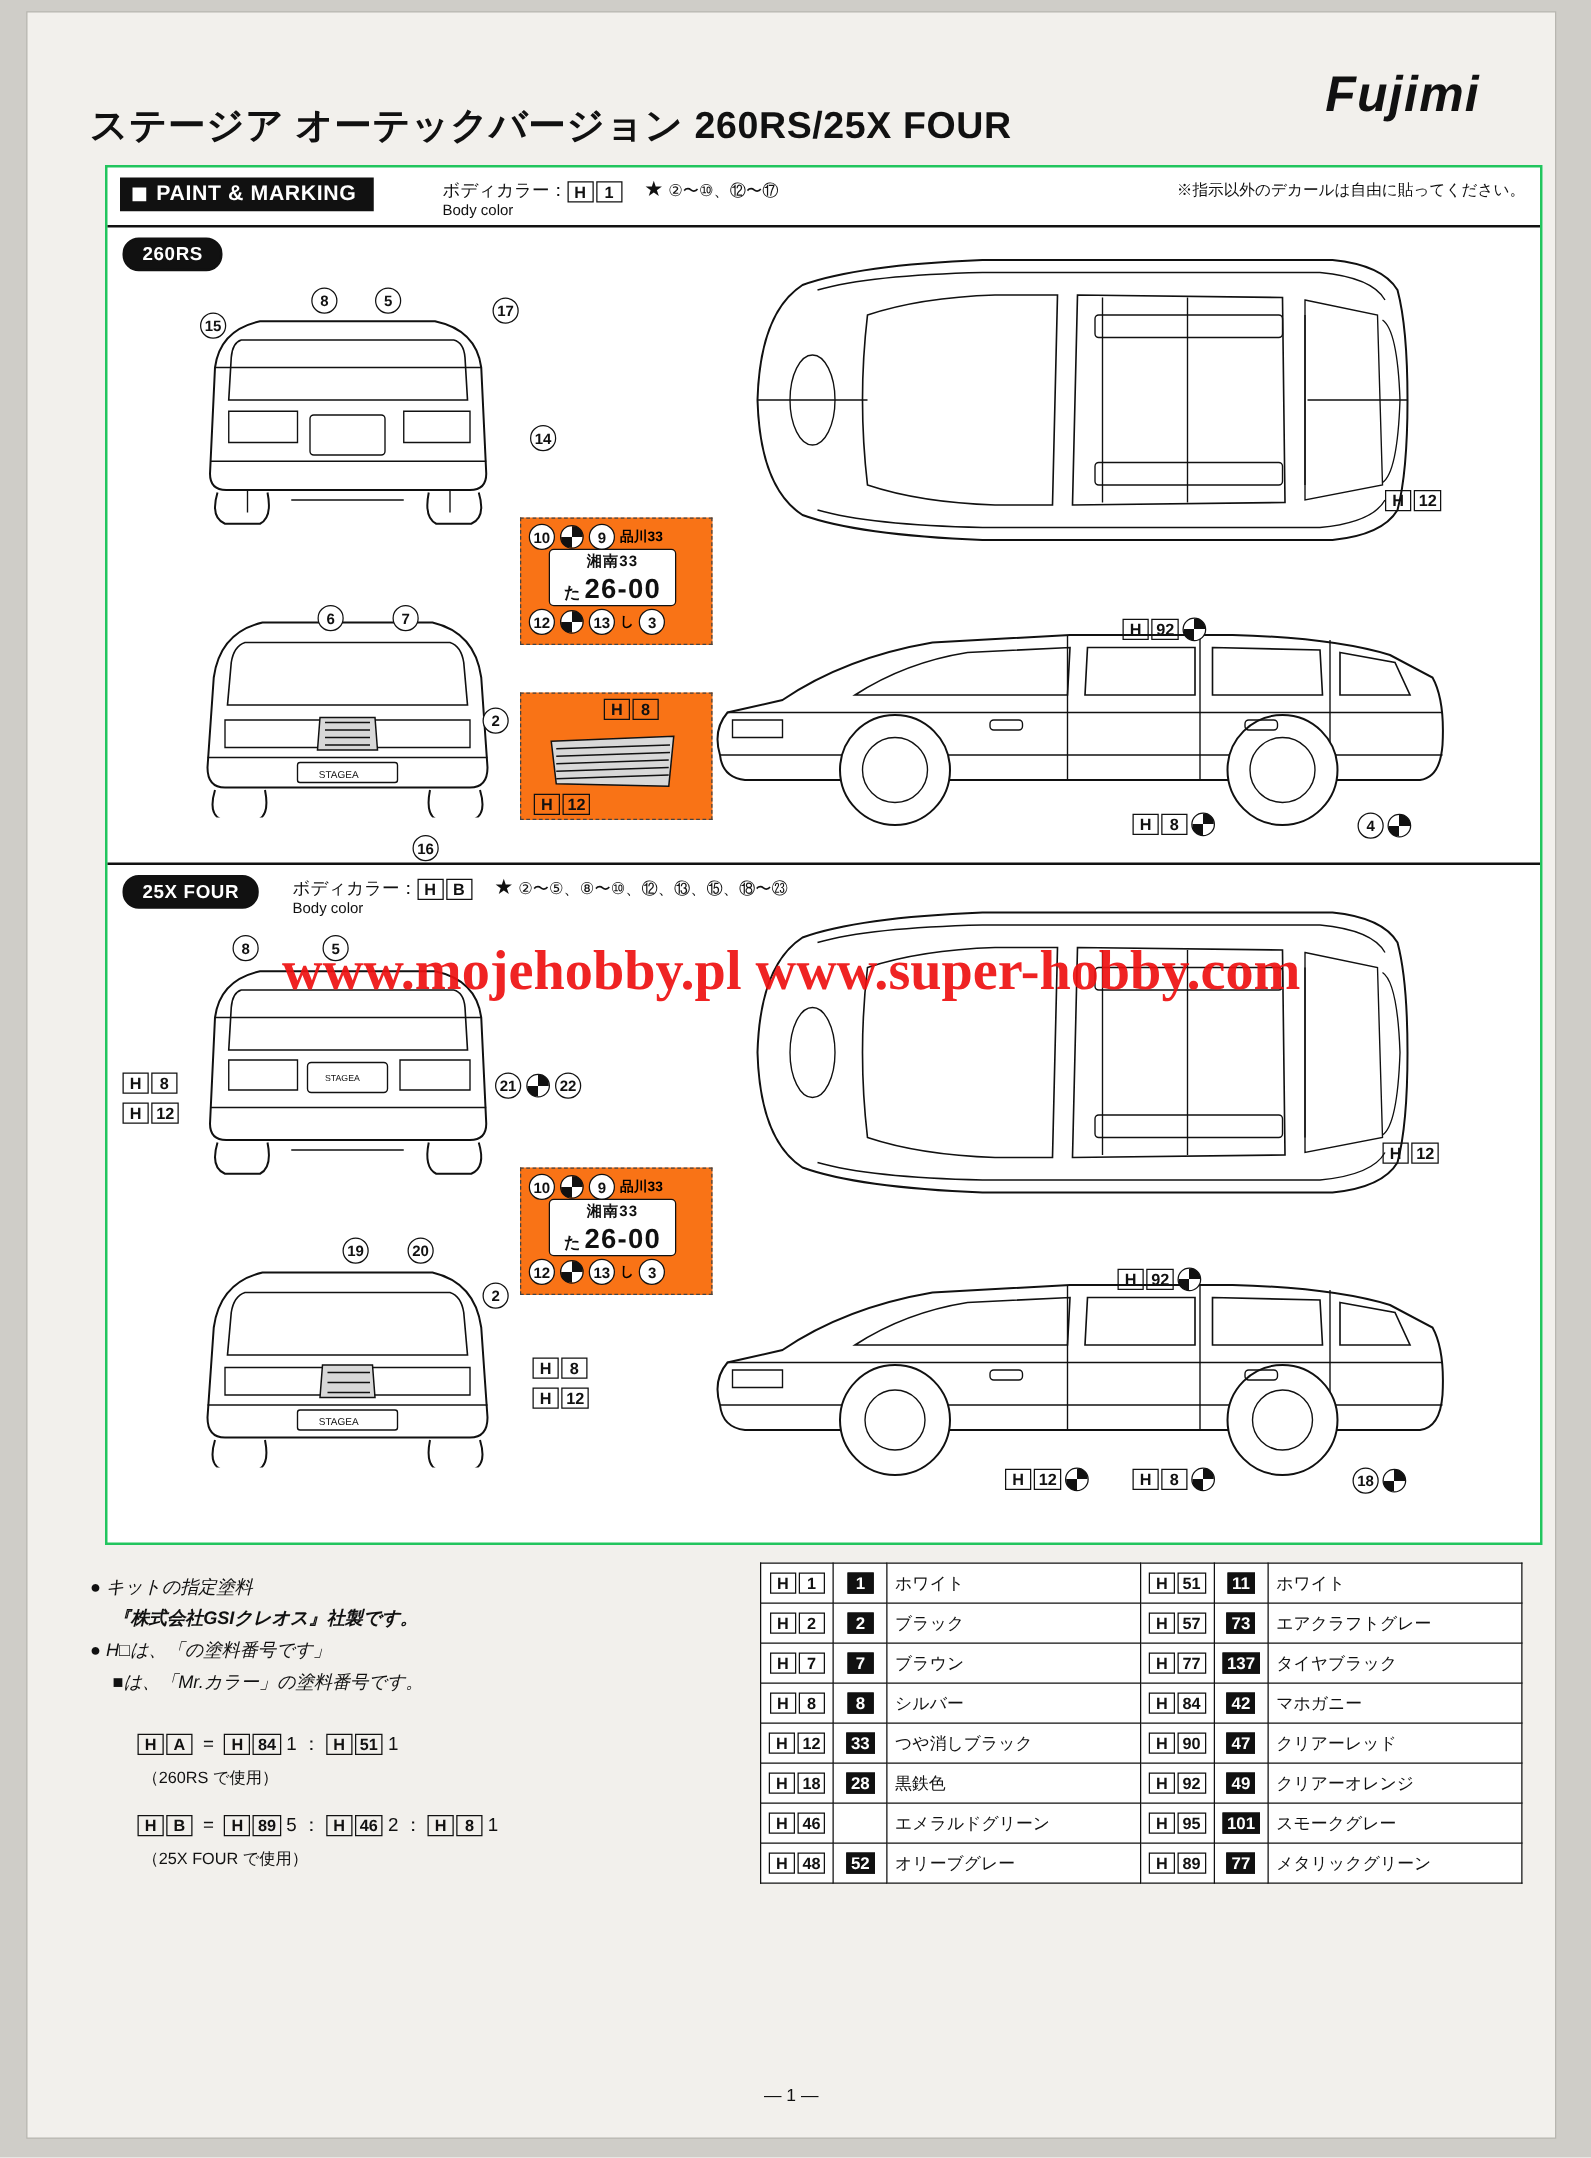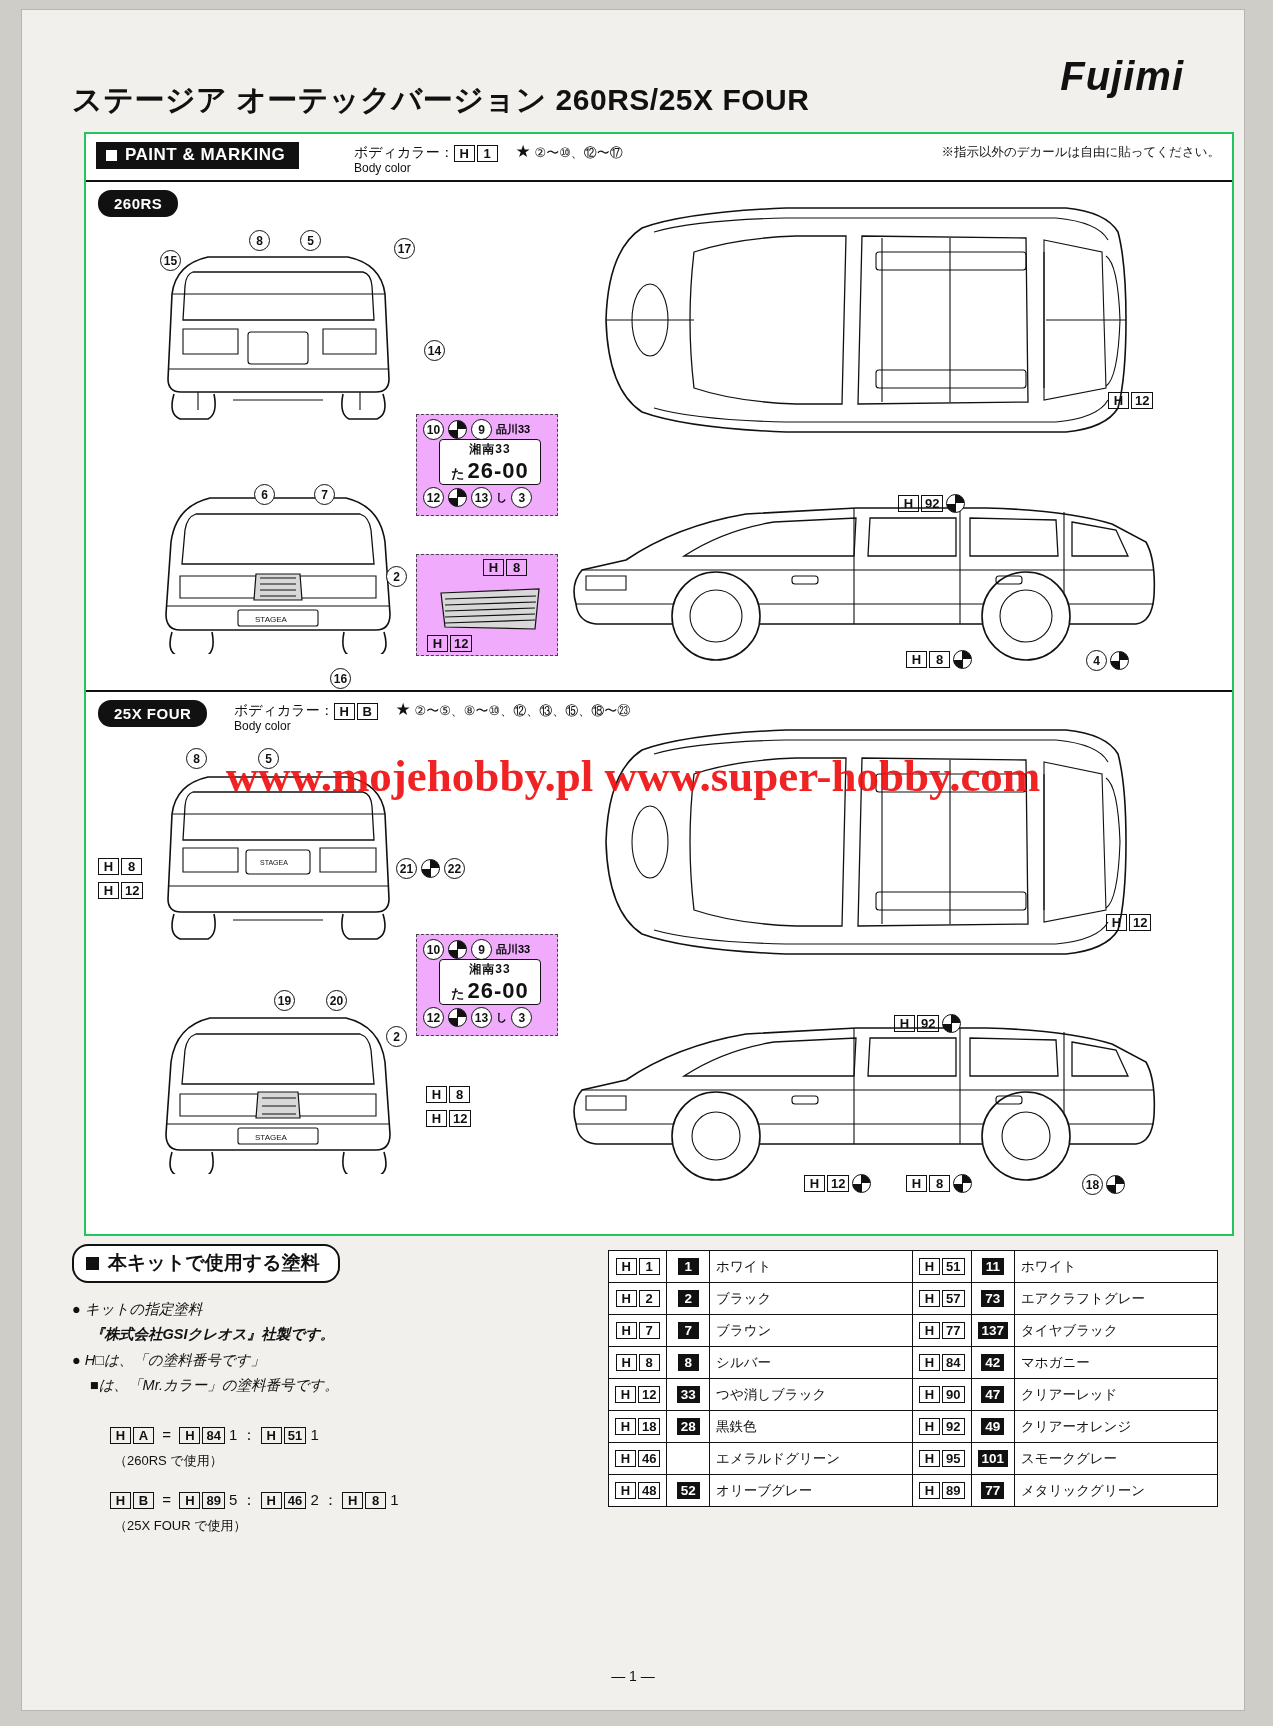--- a/index.html
+++ b/index.html
@@ -82,21 +82,21 @@
       conic-gradient(#111 0deg 90deg,#fff 90deg 180deg,#111 180deg 270deg,#fff 270deg 360deg);
     vertical-align:middle;
   }
   .star{font-size:17px;color:#111;}
 
   
   .cal{position:absolute;font-size:12px;font-weight:bold;color:#111;}
 
   
   .plate{
-    position:absolute;border:1px dashed #444;background:#f0abfc;
+    position:absolute;border:1px dashed #444;background:#f97316;padding-left:12px;
   }
   .platebody{
     border:1.5px solid #111;border-radius:4px;background:#fff;
     display:flex;flex-direction:column;align-items:center;justify-content:center;
     font-weight:bold;color:#111;
   }
   .plate-top{font-size:12px;letter-spacing:1px;}
   .plate-num{font-size:22px;letter-spacing:1px;}
 
   
@@ -469,24 +469,20 @@
       <div style="position:absolute;left:996px;top:1040px;display:flex;align-items:center;gap:3px;">
         <span class="numcirc">18</span>
           <span class="pie"></span>
       </div>
 
     </div>
 
     <div class="paintbox">
 
       <div class="leftpanel">
-        <span class="ltitle">
-          <span class="blk"></span>
-          <span>本キットで使用する塗料</span>
-        </span>
 
         <div class="bullets">
           <div>● <span>キットの指定塗料</span></div>
           <div class="ind b">『株式会社GSIクレオス』社製です。</div>
           <div>● <span>H□は、「の塗料番号です」</span></div>
           <div class="ind">■は、「Mr.カラー」の塗料番号です。</div>
         </div>
 
         <div class="formula">
           <div>

